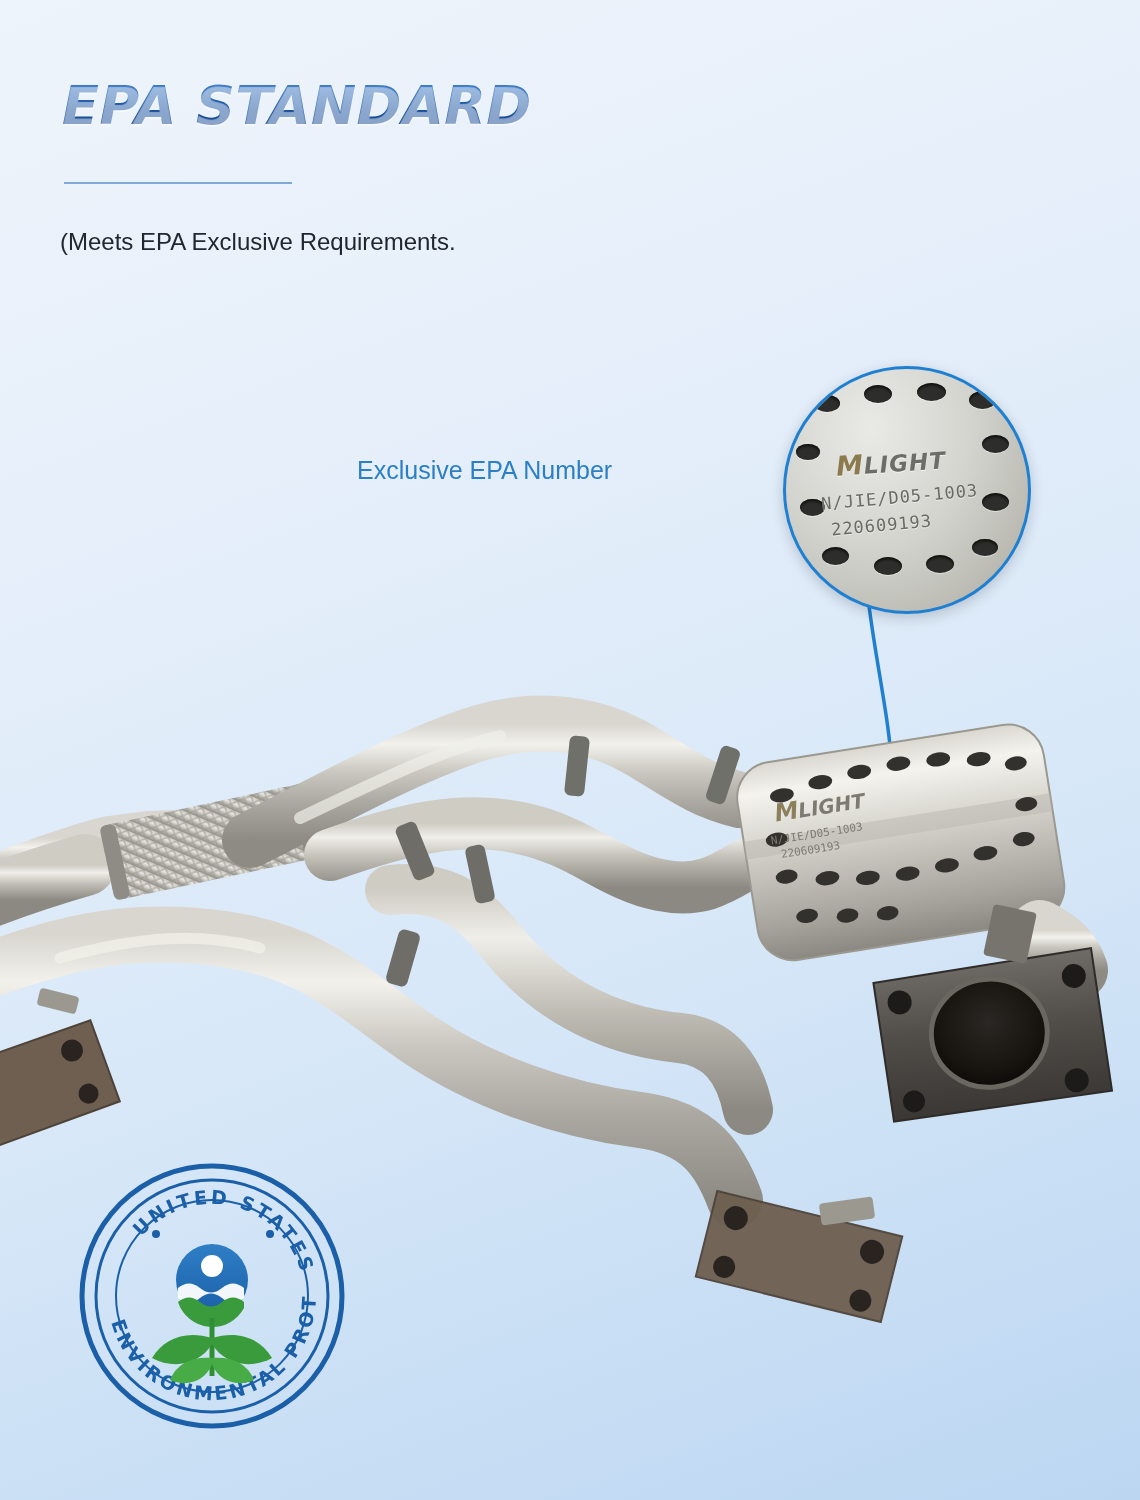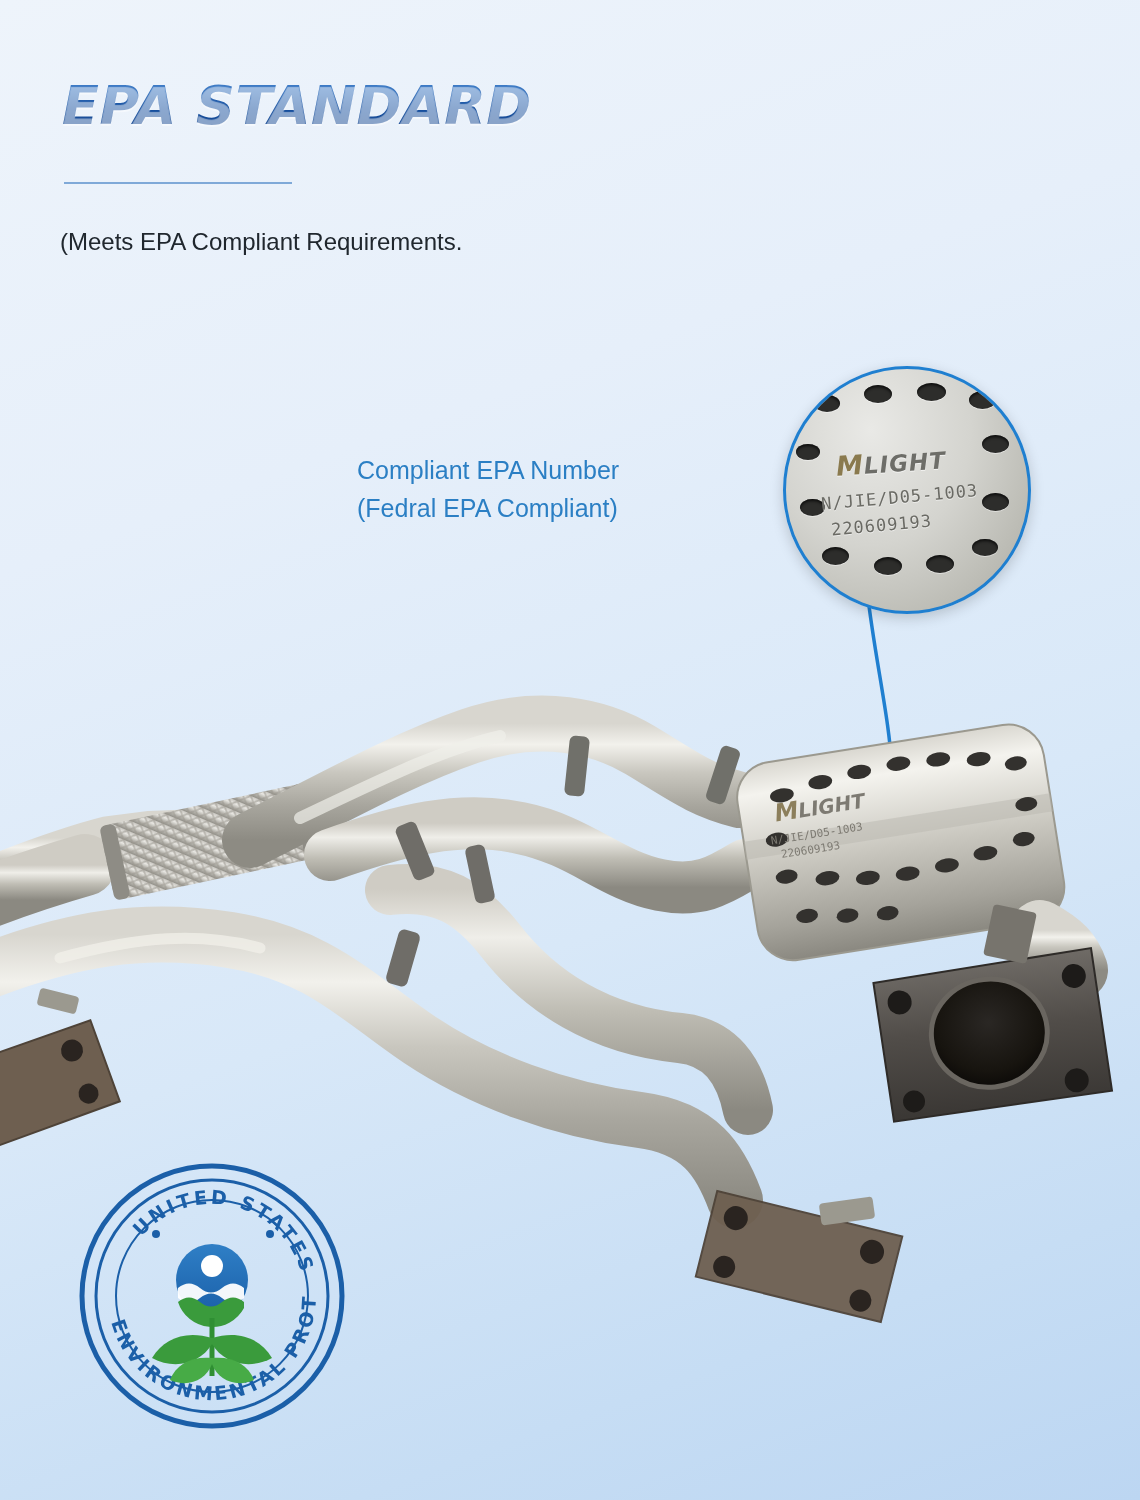--- a/index.html
+++ b/index.html
@@ -147,26 +147,25 @@
 </style>
 </head>
 <body>
 
 <div class="page">
 
   <div class="headline">EPA STANDARD</div>
   <div class="headline-rule"></div>
 
   <div class="subtext">
-    <div>(Meets EPA Compliant Requirements.</div>
+    <div>(Meets EPA Exclusive Requirements.</div>
   </div>
 
   <div class="callout-label">
-    <div>Compliant EPA Number</div>
-    <div>(Fedral EPA Compliant)</div>
+    <div>Exclusive EPA Number</div>
   </div>
 
   <svg class="leader" viewBox="0 0 120 230">
     <path d="M47,0 C55,70 70,130 72,182" stroke="#1f7fd0" stroke-width="3.5" fill="none" stroke-linecap="round"></path>
     <circle cx="72" cy="187" r="7" fill="#1f7fd0"></circle>
   </svg>
 
   <div class="magnifier">
     <div class="mag-holes">
       <div class="hole" style="left:28px;top:26px;width:26px;height:17px;"></div>

